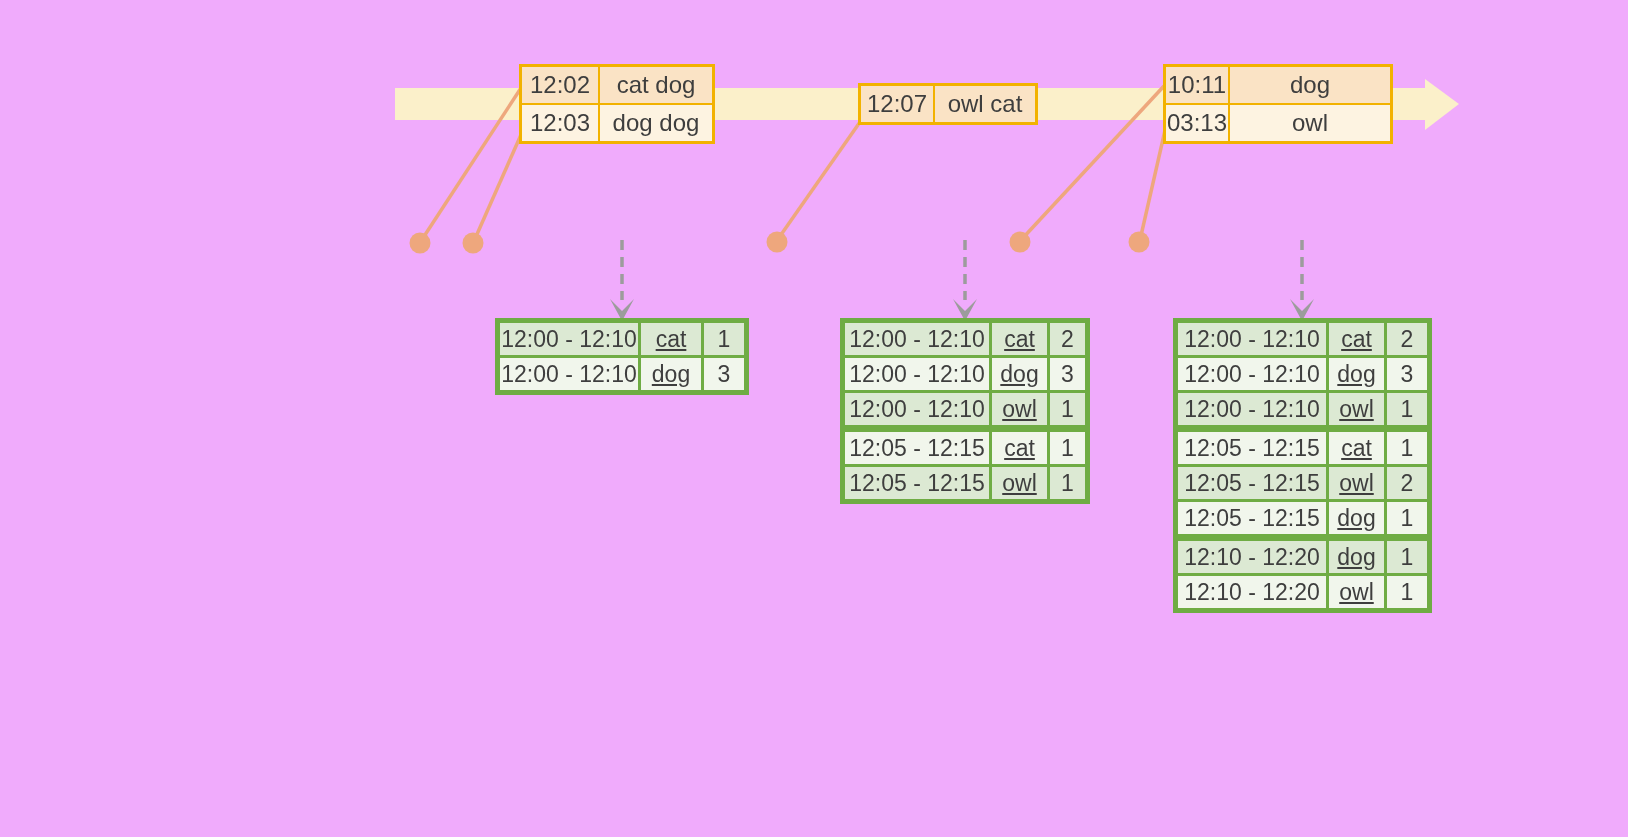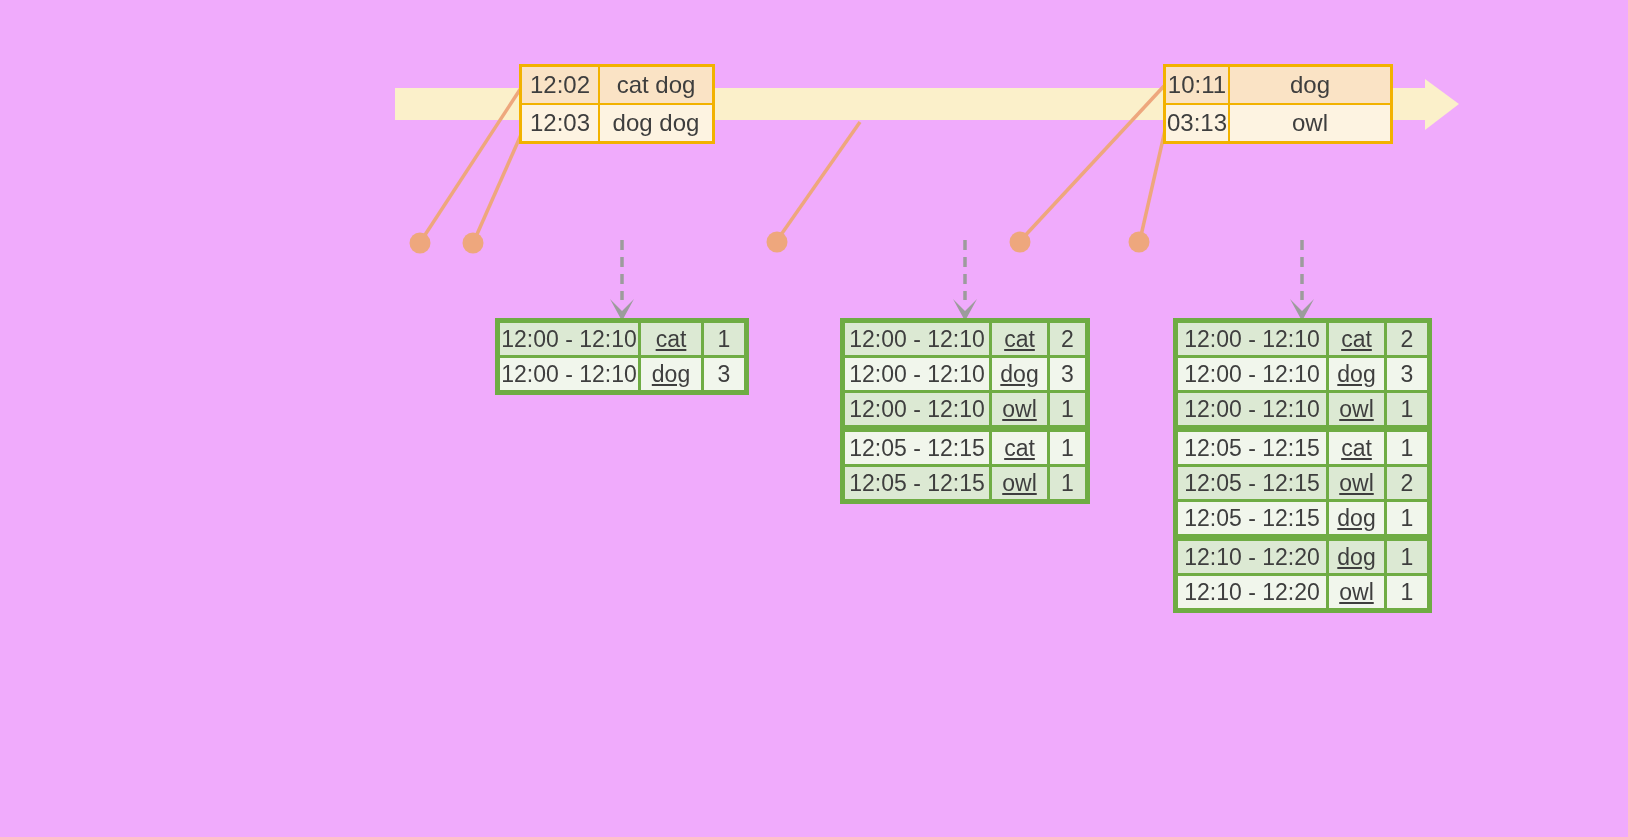--- a/index.html
+++ b/index.html
@@ -79,20 +79,26 @@
       <div class="event-row shade-dark">
       <div class="cell c-time">12:02</div>
       <div class="cell c-words">cat dog</div>
     </div>
       <div class="event-row shade-light">
       <div class="cell c-time">12:03</div>
       <div class="cell c-words">dog dog</div>
     </div>
     </div>
 
+  <div class="event-table" style="left:858px;top:83px;--tc:72px;--wc:100px">
+      <div class="event-row shade-dark">
+      <div class="cell c-time">12:07</div>
+      <div class="cell c-words">owl cat</div>
+    </div>
+    </div>
 
   <div class="event-table" style="left:1163px;top:64px;--tc:62px;--wc:160px">
       <div class="event-row shade-dark">
       <div class="cell c-time">10:11</div>
       <div class="cell c-words">dog</div>
     </div>
       <div class="event-row shade-light">
       <div class="cell c-time">03:13</div>
       <div class="cell c-words">owl</div>
     </div>

